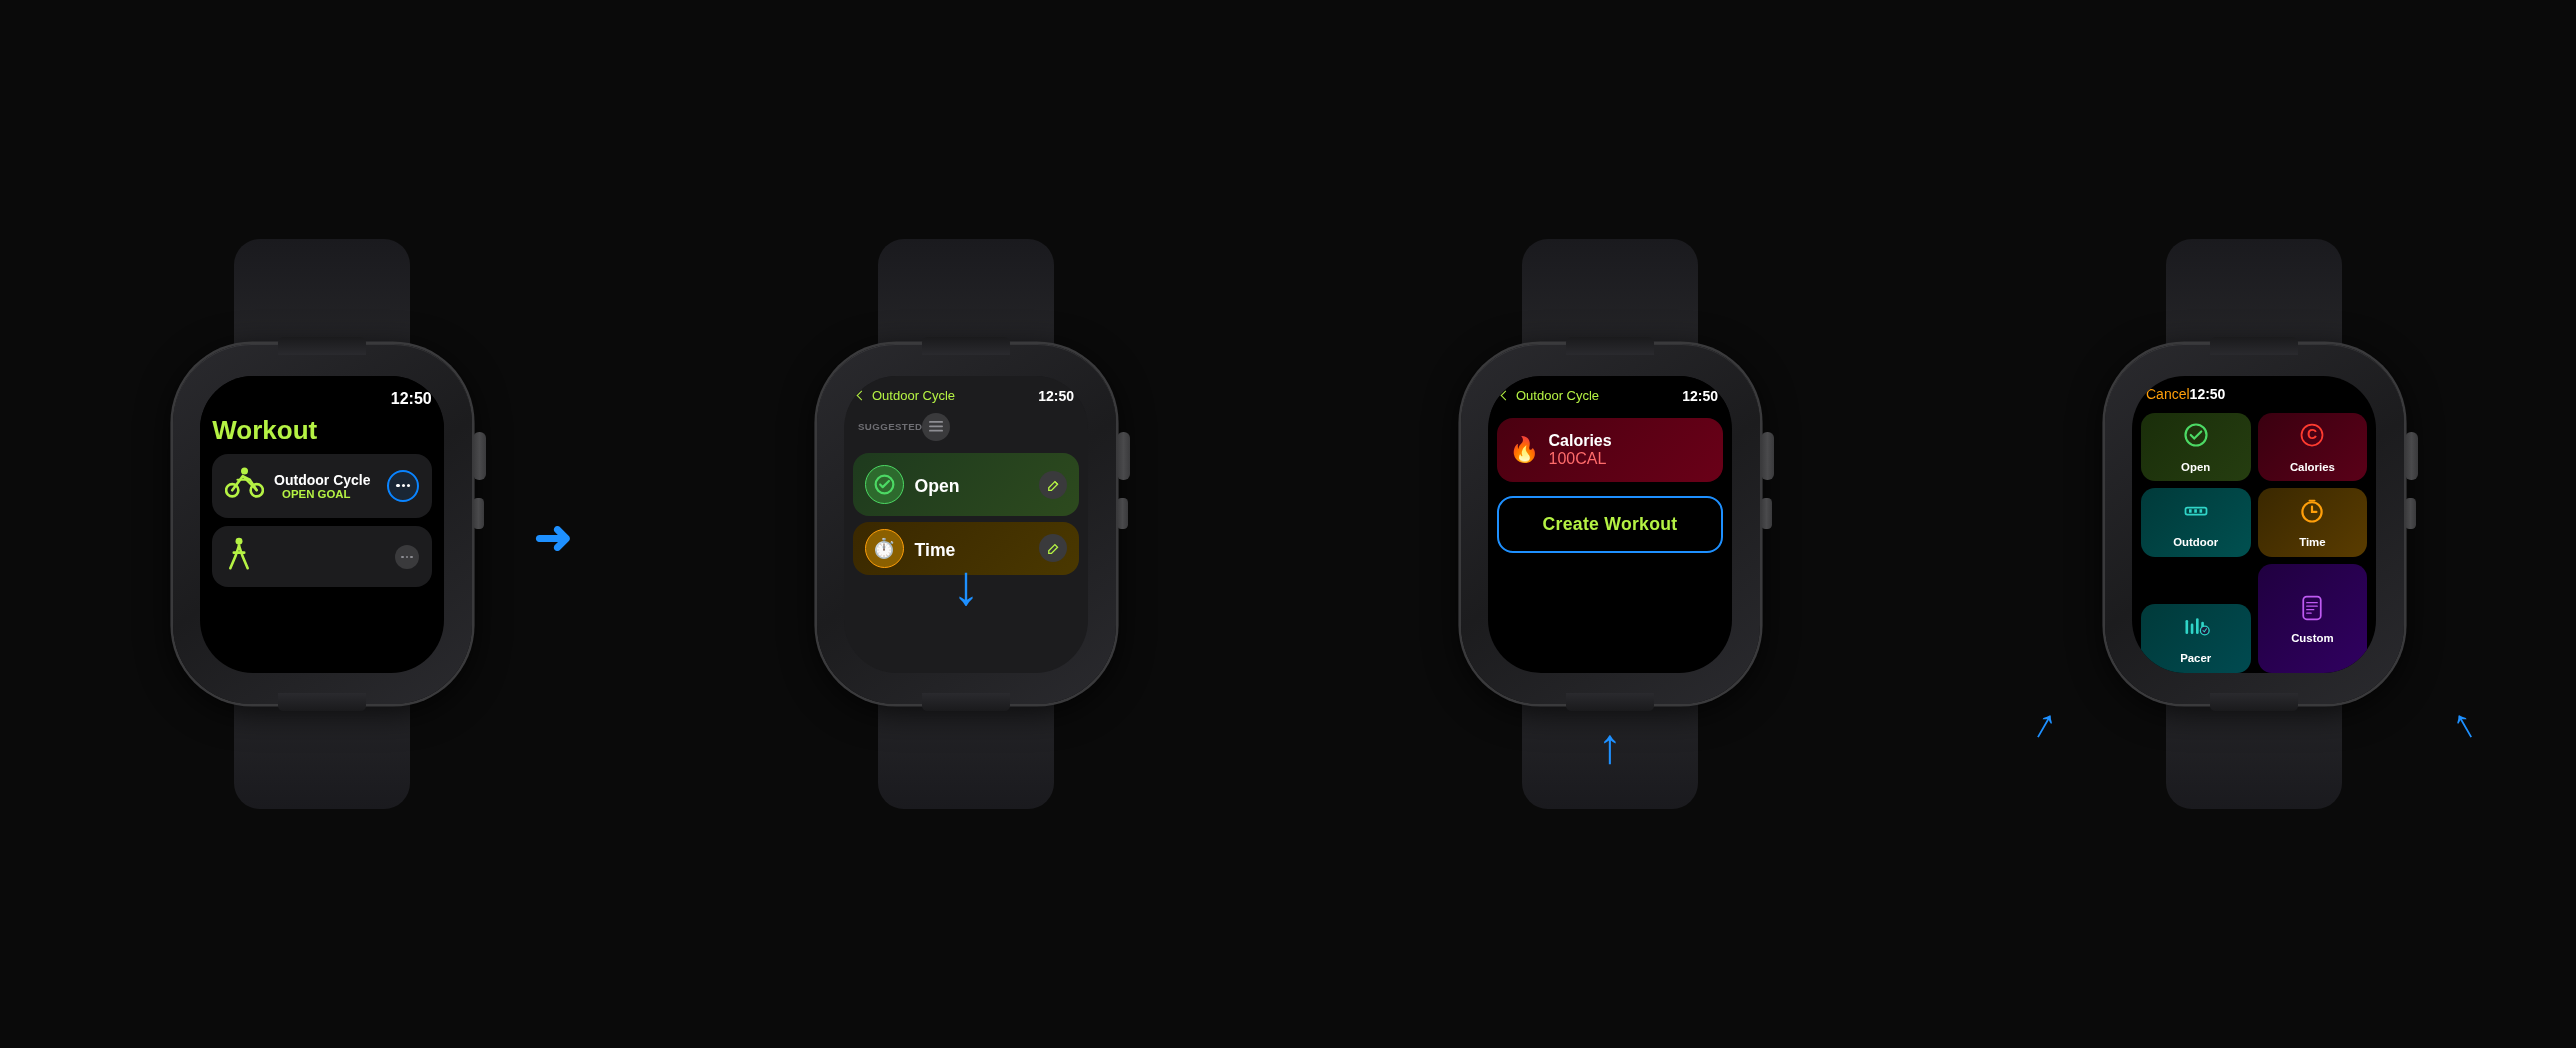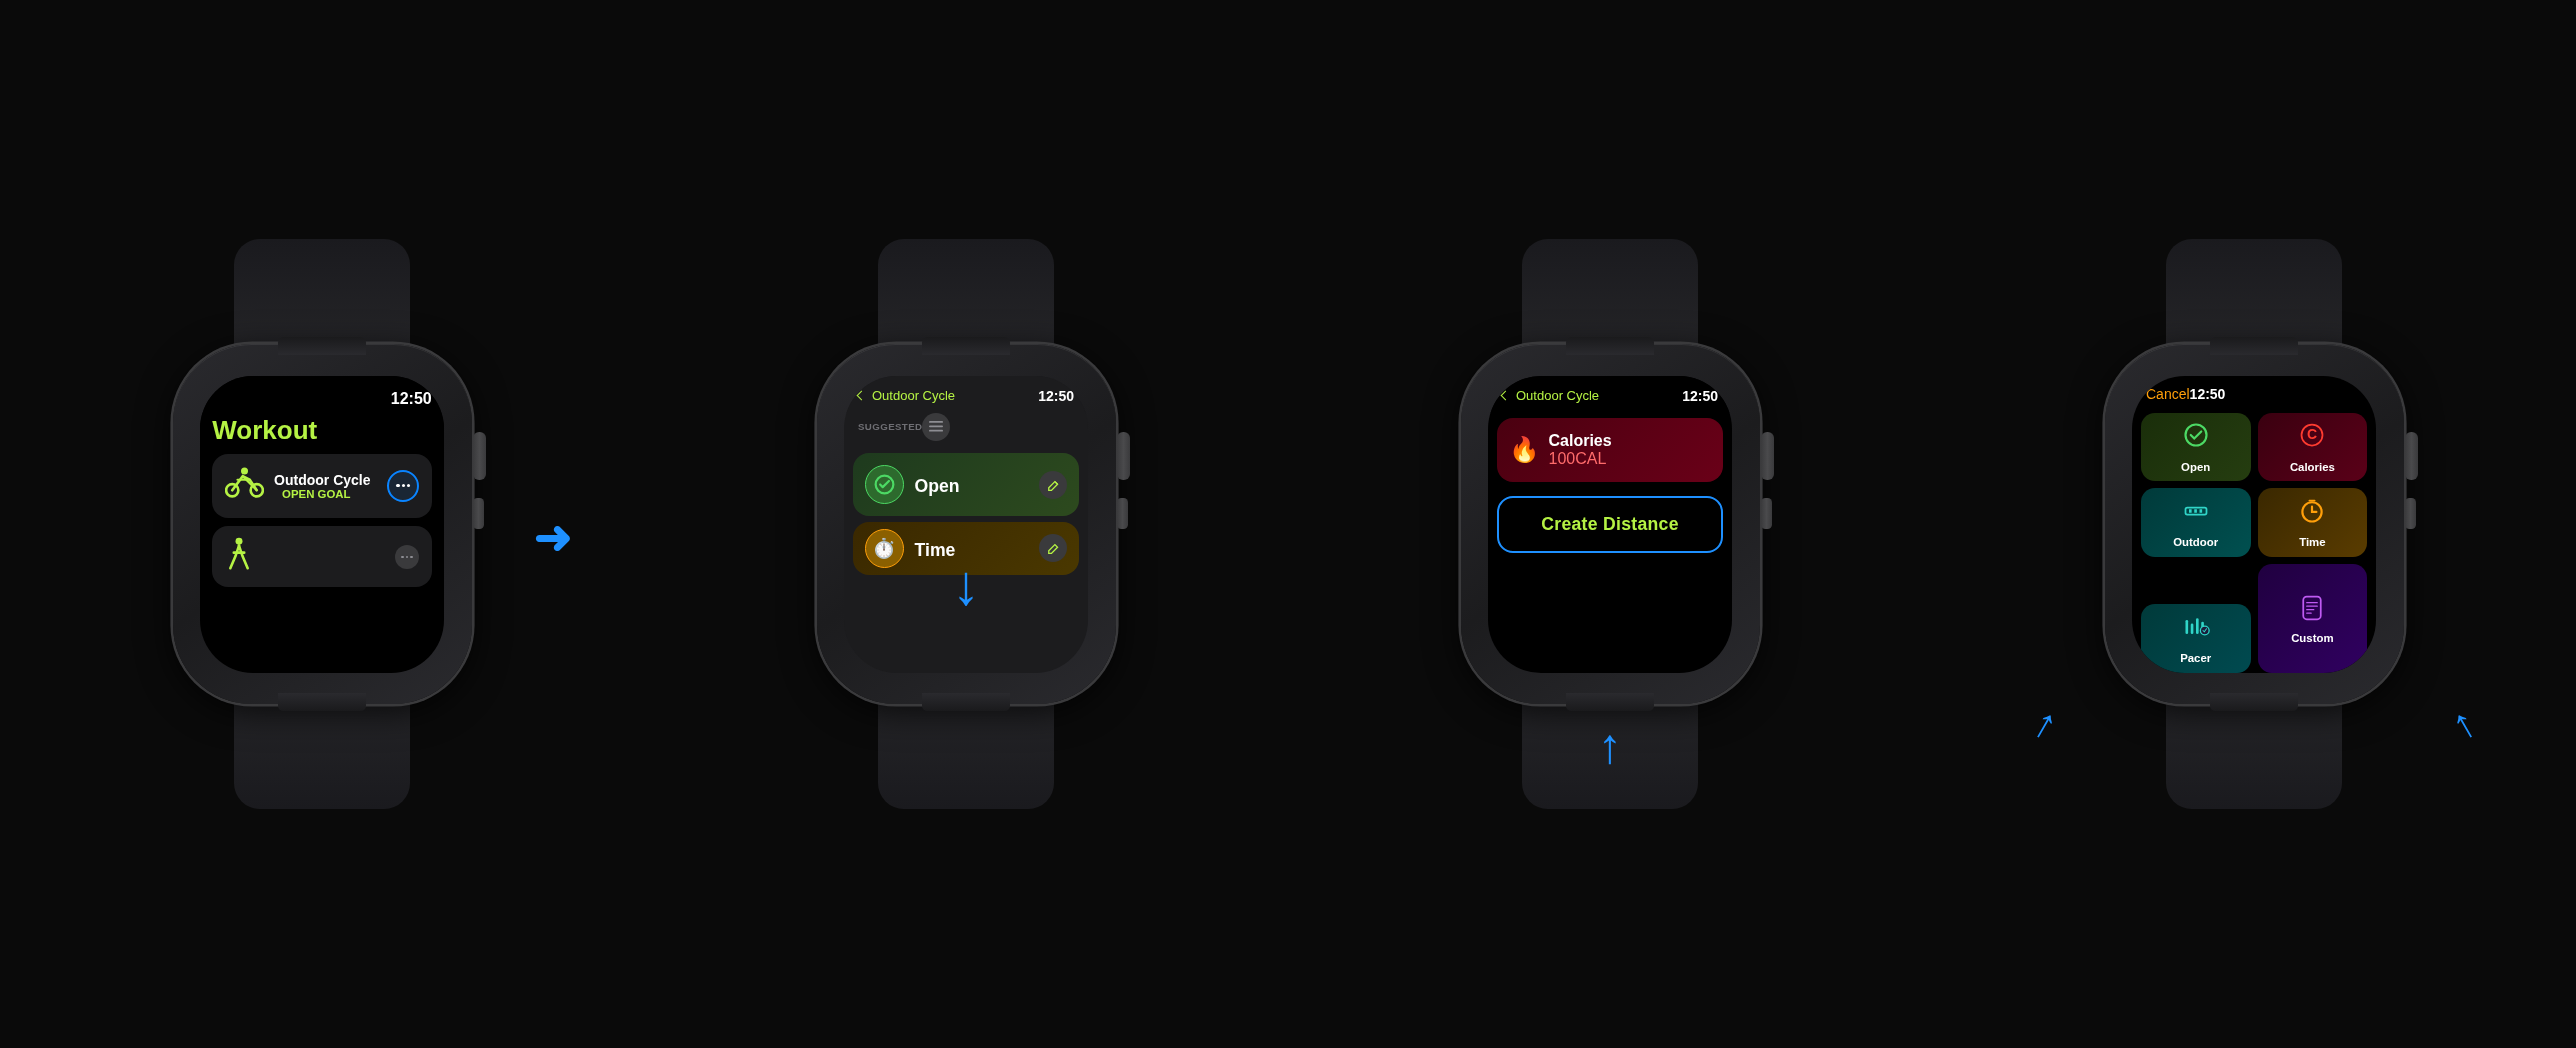--- a/index.html
+++ b/index.html
@@ -615,21 +615,21 @@
         </div>
         <div class="nav-time">12:50</div>
       </div>
       <div class="calories-card">
         <div class="cal-icon">🔥</div>
         <div class="cal-info">
           <div class="cal-label">Calories</div>
           <div class="cal-value">100CAL</div>
         </div>
       </div>
-      <div class="create-workout-btn">Create Distance</div>
+      <div class="create-workout-btn">Create Workout</div>
     </div>
   </div>
   <div class="watch-band-bottom"></div>
 
   <div style="position:absolute;bottom:-70px;left:50%;transform:translateX(-50%);color:#1e90ff;font-size:49px;z-index:20;">↑</div>
 </div>
 
 <div class="watch-container" style="position:relative;">
   <div class="watch-band-top"></div>
   <div class="watch-body">

